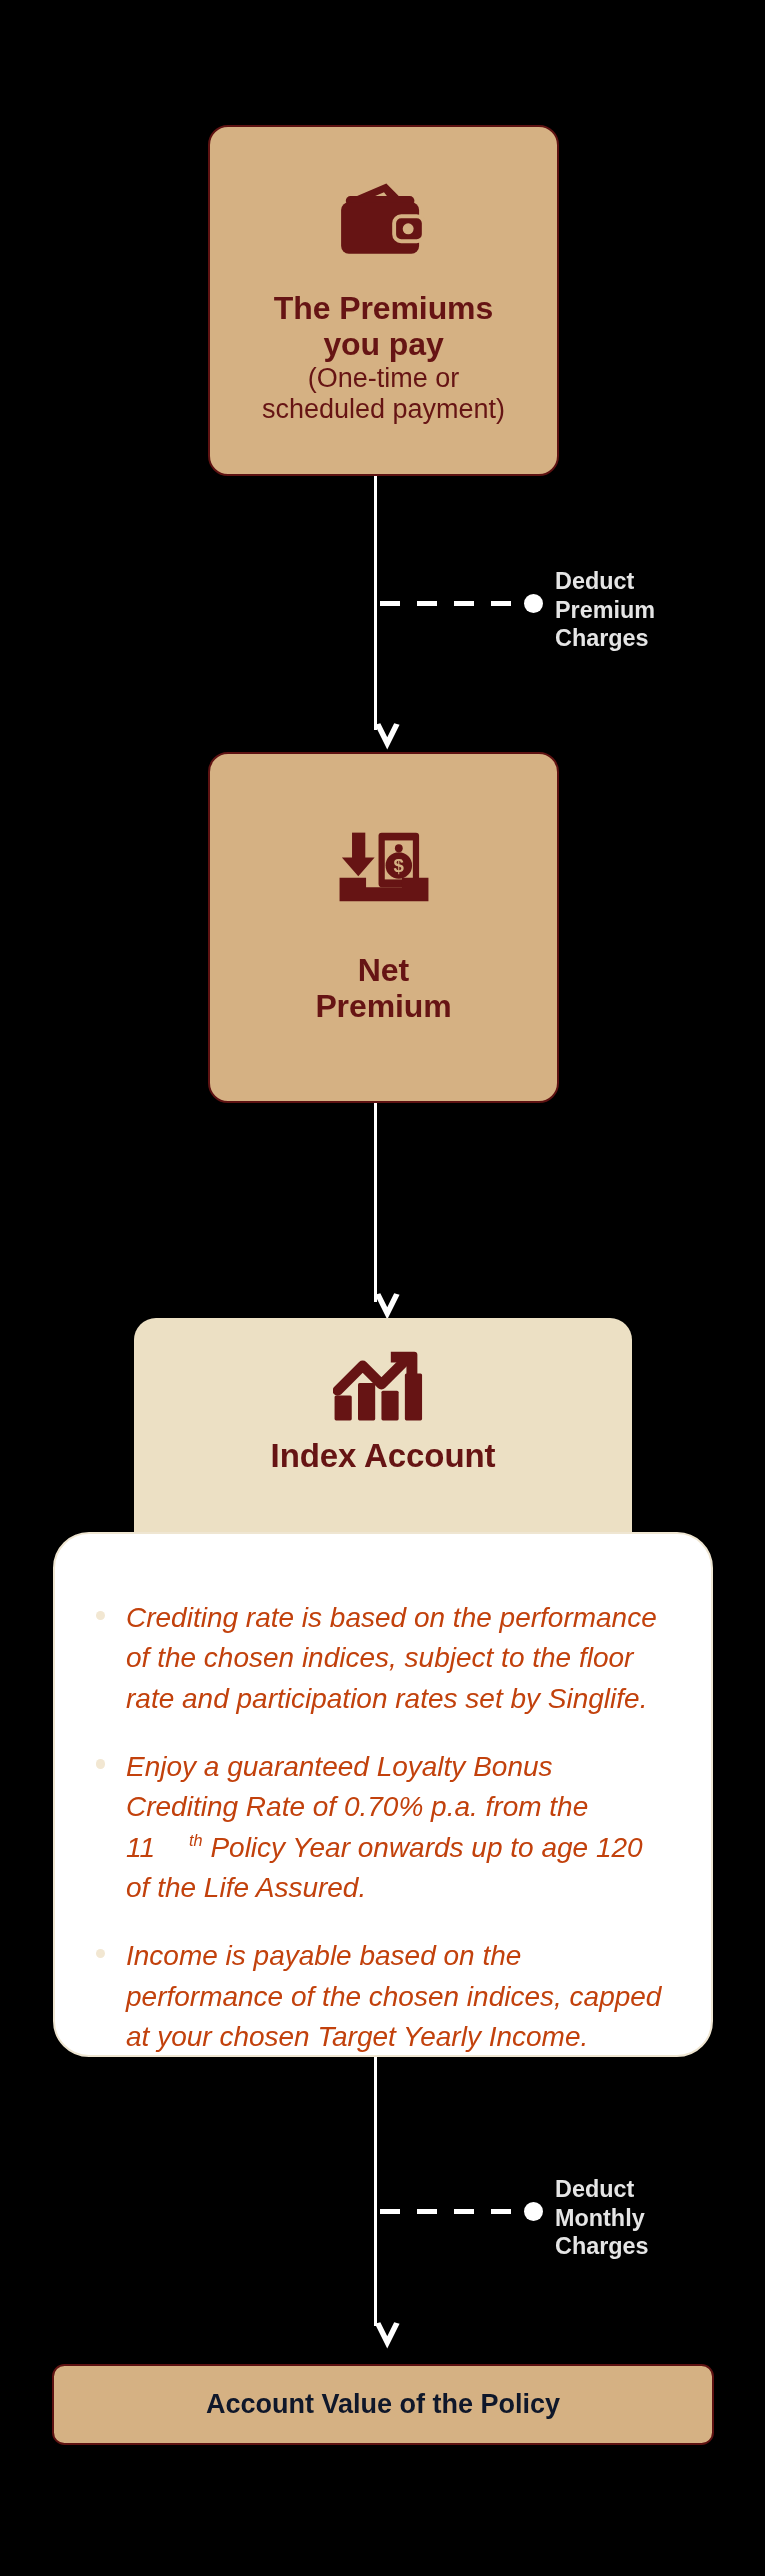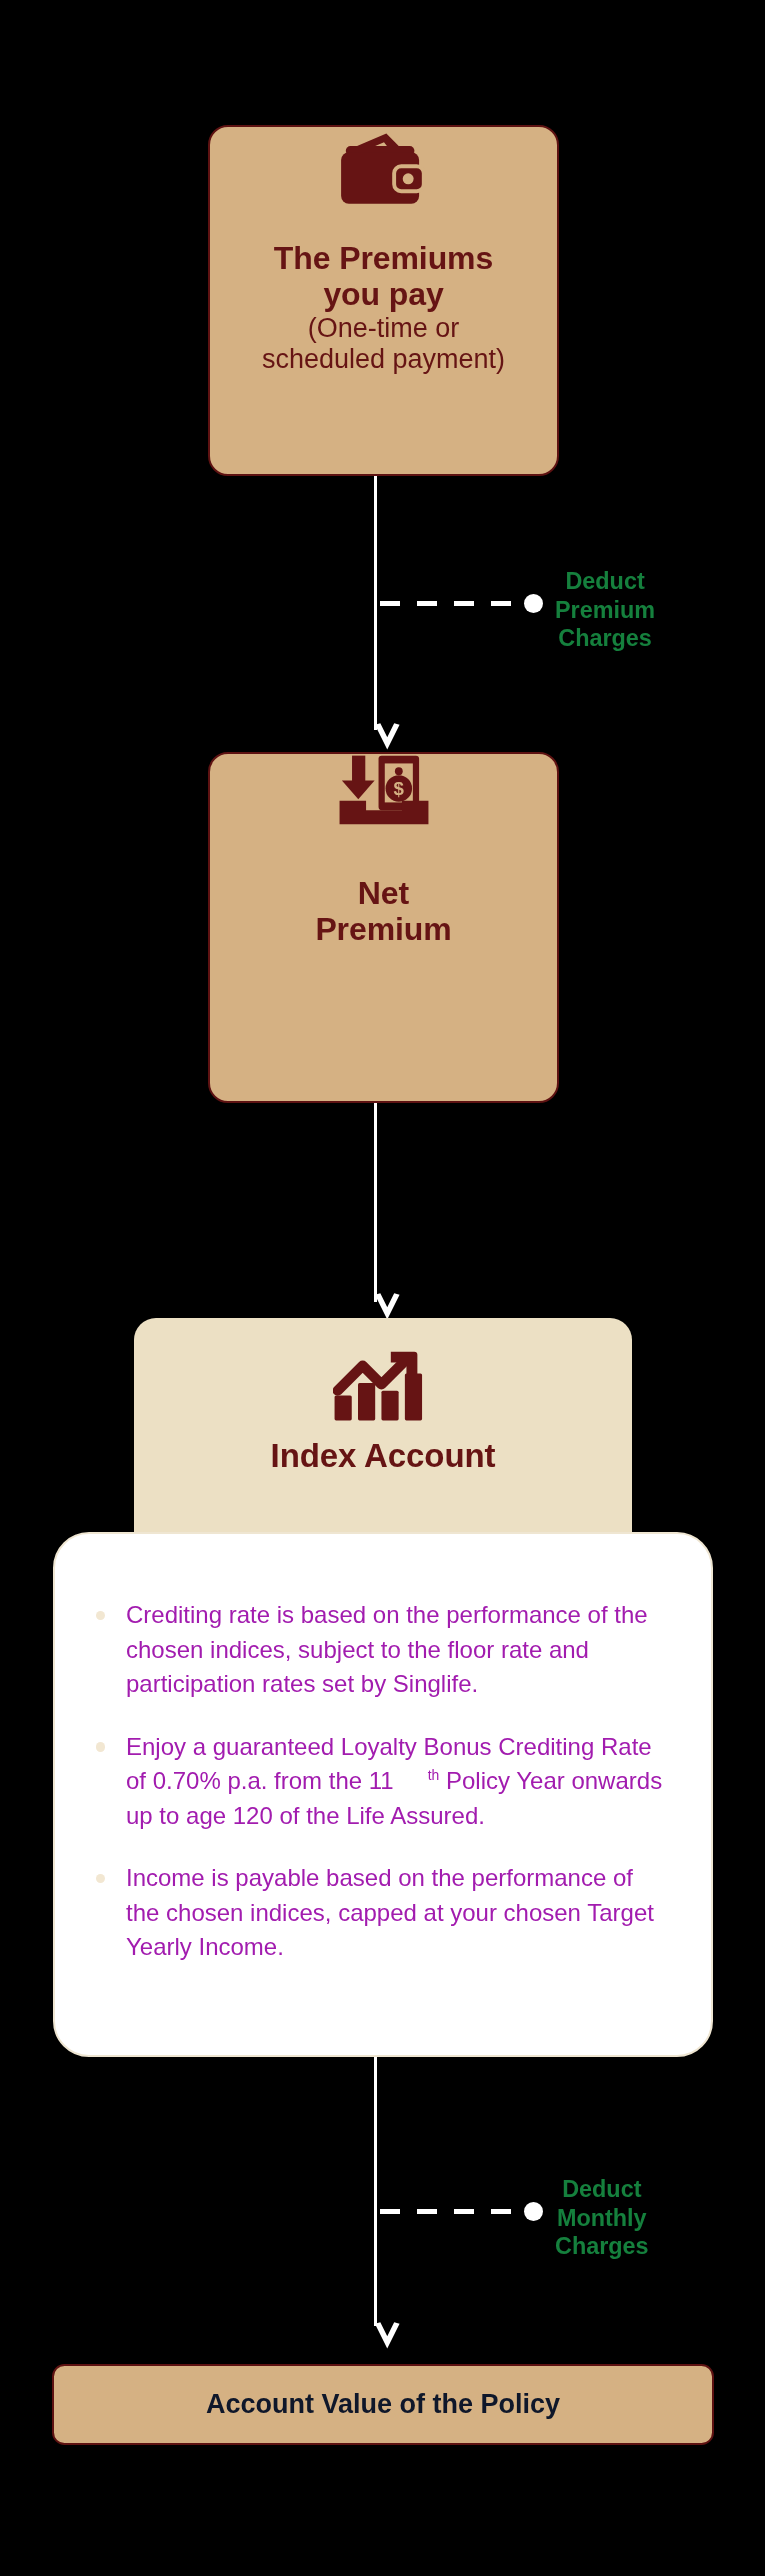--- a/index.html
+++ b/index.html
@@ -20,20 +20,21 @@
   }
 
   
   .card {
     position: absolute;
     box-sizing: border-box;
     border-radius: 20px;
     display: flex;
     flex-direction: column;
     align-items: center;
+    justify-content: center;
     text-align: center;
   }
   .card-title {
     font-weight: bold;
     color: #661414;
     line-height: 1.12;
     letter-spacing: -0.1px;
   }
   .card-sub {
     color: #661414;
@@ -92,24 +93,25 @@
     padding: 64px 42px 31px 34px;
   }
   .note-list {
     list-style: none;
     margin: 0;
     padding: 0;
   }
   .note-item {
     position: relative;
     padding-left: 37px;
-    color: #a21caf;
-    font-size: 24px;
+    color: #c2410c;
+    font-size: 28px;
     line-height: 1.44;
     margin-bottom: 28px;
+    font-style: italic;
   }
   .note-item:last-child { margin-bottom: 16px; }
   .note-bullet {
     position: absolute;
     left: 7px;
     top: 12.5px;
     width: 9.4px;
     height: 9.4px;
     border-radius: 50%;
     background: #f2e7d2;
@@ -166,25 +168,25 @@
   }
   .branch-dot {
     position: absolute;
     width: 19px;
     height: 19px;
     border-radius: 50%;
     background: #ffffff;
   }
   .branch-label {
     position: absolute;
-    color: #15803d;
+    color: #e5e5e5;
     font-size: 23.4px;
     font-weight: bold;
     line-height: 1.22;
-    text-align: center;
+    text-align: left;
     white-space: pre-line;
   }
 
   
   .icon { display: block; }
 </style>
 </head>
 <body>
 
 <div id="stage">

